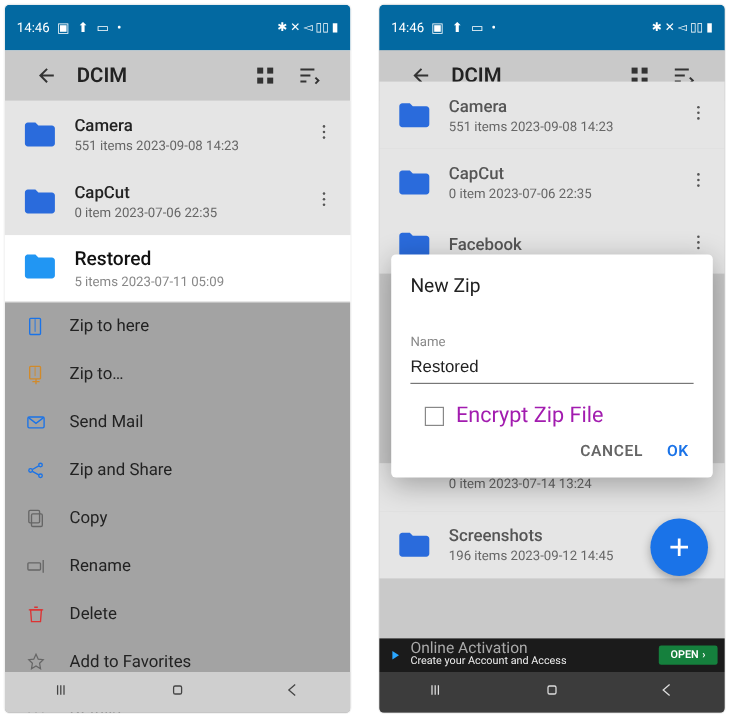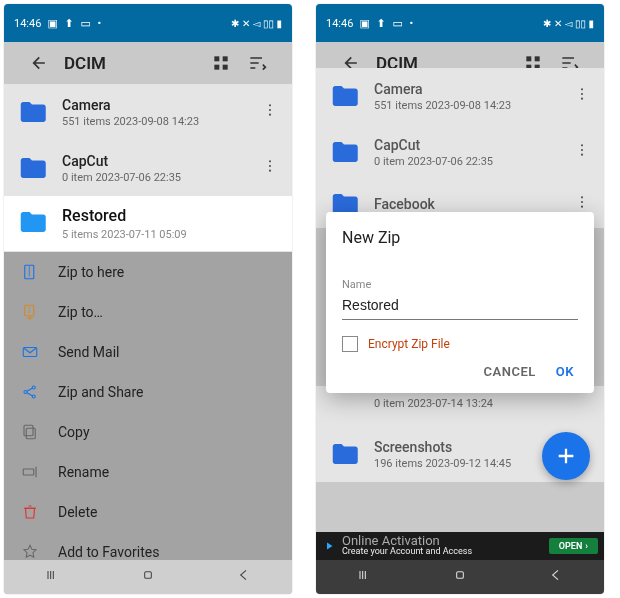--- a/index.html
+++ b/index.html
@@ -103,21 +103,21 @@
     border-radius:4px;
     box-shadow:0 6px 24px rgba(0,0,0,0.3);
     padding: 16px 16px 8px 16px;
   }
   .dlg-title { font-size:16px; color:#222; margin-bottom:31px; }
   .dlg-label { font-size:11px; color:#888; margin-bottom:2px; }
   .dlg-input {
     width:100%; border:none; border-bottom:1px solid #777;
     font-size:14px; padding:4px 0 6px 0; background:transparent; color:#222;
   }
-  .dlg-check { display:flex; align-items:center; gap:10px; margin:16px 0 8px 0; font-size:12px; color:#c2410c; }
+  .dlg-check { display:flex; align-items:center; gap:10px; margin:16px 0 8px 12px; font-size:18px; color:#a21caf; }
   .dlg-check .chk { width:16px; height:16px; border:1.5px solid #888; }
   .dlg-actions { display:flex; justify-content:flex-end; gap:20px; padding:4px 4px 6px 0;}
   .dlg-btn { font-size:13px; font-weight:600; letter-spacing:0.5px; }
   .dlg-btn.cancel { color:#666; }
   .dlg-btn.ok { color:#1a73e8; }
   
   .fab {
     position:absolute; right:14px; bottom:114px;
     width:48px; height:48px; border-radius:50%;
     background:#1a73e8; display:flex; align-items:center; justify-content:center;

